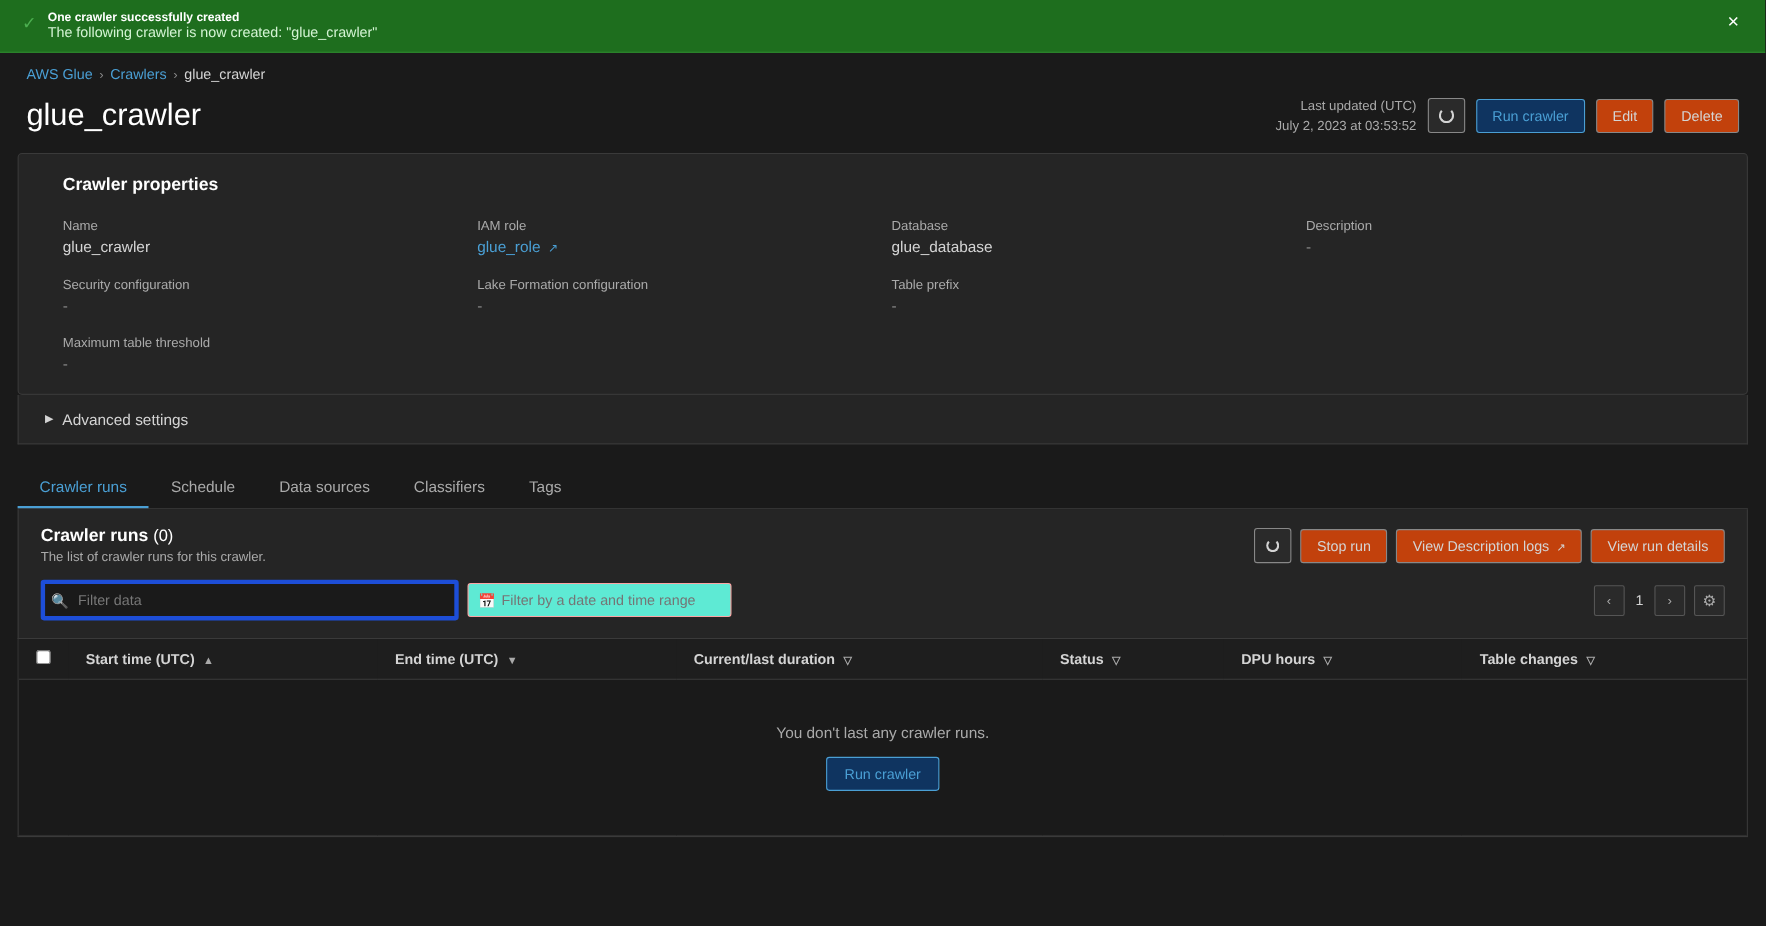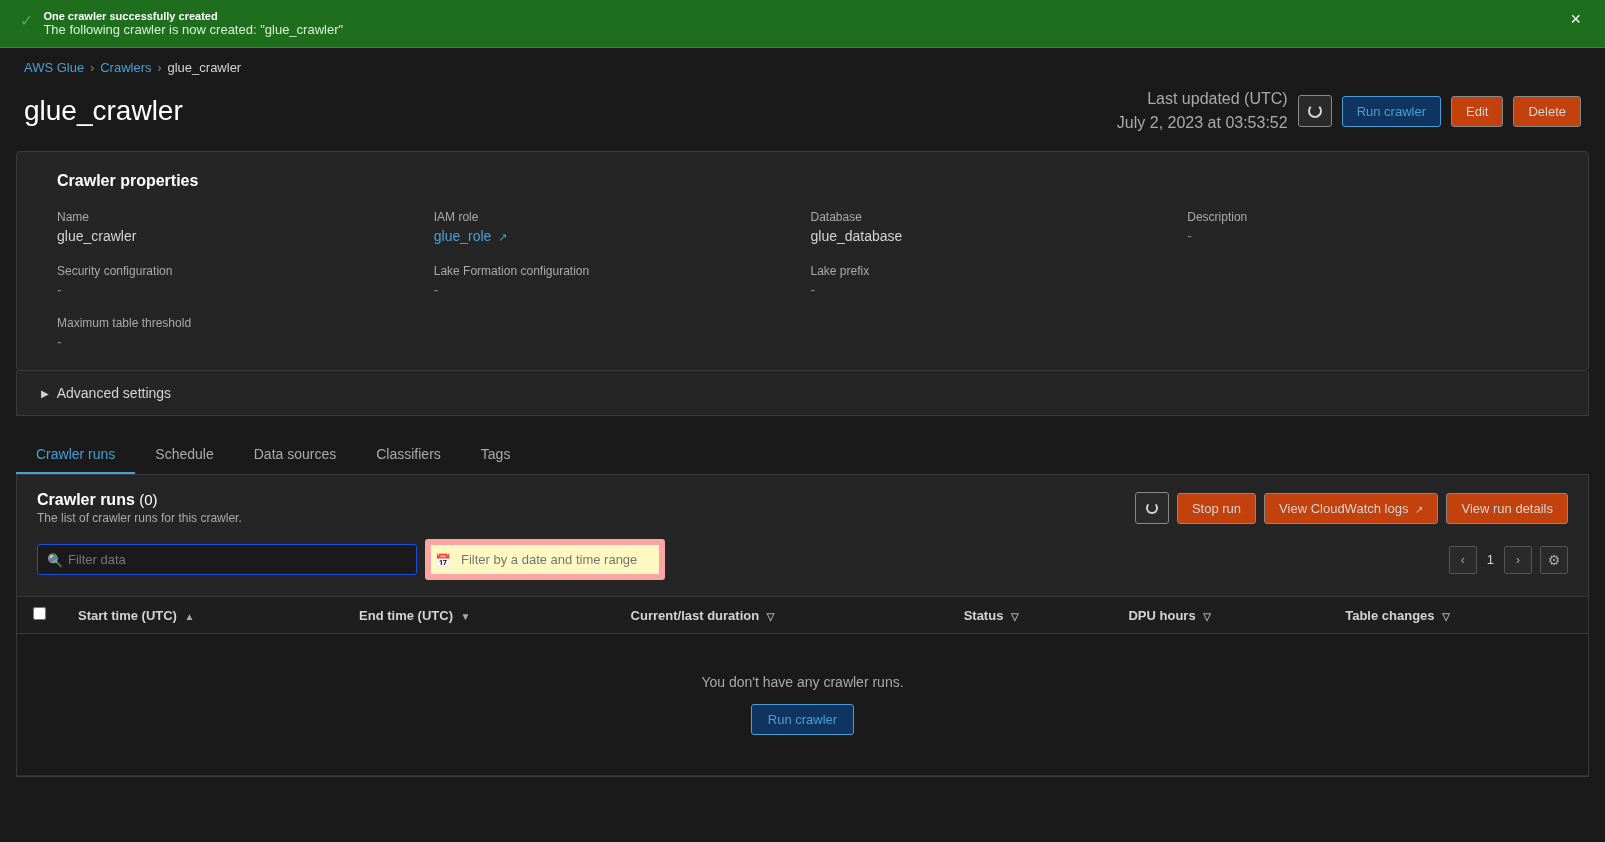--- a/index.html
+++ b/index.html
@@ -79,21 +79,21 @@
       color: #fff;
     }
     .header-actions {
       display: flex;
       align-items: center;
       gap: 10px;
     }
     .last-updated {
       text-align: right;
       color: #aaa;
-      font-size: 16px;
+      font-size: 12px;
       line-height: 1.5;
     }
     .btn {
       padding: 7px 14px;
       border-radius: 3px;
       font-size: 13px;
       cursor: pointer;
       border: 1px solid;
     }
     .btn-primary {
@@ -254,21 +254,21 @@
       position: absolute;
       left: 10px;
       top: 50%;
       transform: translateY(-50%);
       color: #888;
       font-size: 13px;
     }
     .search-input {
       width: 100%;
       background: #1a1a1a;
-      border: 1px solid #1d4ed8;
+      border: 4px solid #1d4ed8;
       border-radius: 3px;
       padding: 7px 10px 7px 30px;
       color: #aaa;
       font-size: 13px;
       outline: none;
     }
     .search-input::placeholder { color: #777; }
     .date-filter {
       flex: 0 0 240px;
       position: relative;
@@ -276,22 +276,22 @@
     .date-filter-icon {
       position: absolute;
       left: 10px;
       top: 50%;
       transform: translateY(-50%);
       color: #888;
       font-size: 13px;
     }
     .date-filter-input {
       width: 100%;
-      background: #fef9c3;
-      border: 6px solid #fca5a5;
+      background: #5eead4;
+      border: 1px solid #fca5a5;
       border-radius: 3px;
       padding: 7px 10px 7px 30px;
       color: #777;
       font-size: 13px;
       outline: none;
       cursor: pointer;
     }
     .filter-spacer { flex: 1; }
     .pagination {
       display: flex;
@@ -448,21 +448,21 @@
       </div>
       <div class="prop-item">
         <div class="prop-label">Security configuration</div>
         <div class="prop-value prop-dash">-</div>
       </div>
       <div class="prop-item">
         <div class="prop-label">Lake Formation configuration</div>
         <div class="prop-value prop-dash">-</div>
       </div>
       <div class="prop-item">
-        <div class="prop-label">Lake prefix</div>
+        <div class="prop-label">Table prefix</div>
         <div class="prop-value prop-dash">-</div>
       </div>
     </div>
 
     <div class="props-row-full" style="margin-top: 18px;">
       <div class="prop-label">Maximum table threshold</div>
       <div class="prop-value prop-dash">-</div>
     </div>
   </div>
 
@@ -489,21 +489,21 @@
           <span style="font-weight:400; font-size:15px;">(0)</span>
         </div>
         <div class="runs-subtitle">The list of crawler runs for this crawler.</div>
       </div>
       <div class="runs-actions">
         <button class="btn-refresh">
           <span style="display:inline-block;border:2px solid #d4d4d4;border-top-color:transparent;border-radius:50%;width:12px;height:12px;"></span>
         </button>
         <button class="btn btn-secondary">Stop run</button>
         <button class="btn btn-secondary">
-          <span>View CloudWatch logs</span>
+          <span>View Description logs</span>
           <span style="font-size:10px; margin-left:3px;">↗</span>
         </button>
         <button class="btn btn-secondary">View run details</button>
       </div>
     </div>
 
     <div class="filter-row">
       <div class="search-box">
         <span class="search-icon">🔍</span>
         <input type="text" class="search-input" placeholder="Filter data" style="">
@@ -551,21 +551,21 @@
           </th>
           <th>
             <span>Table changes</span>
             <span class="sort-icon">▽</span>
           </th>
         </tr>
       </thead>
       <tbody>
         <tr>
           <td colspan="7" class="empty-state">
-            <div class="empty-state-text">You don't have any crawler runs.</div>
+            <div class="empty-state-text">You don't last any crawler runs.</div>
             <button class="btn-run-crawler">Run crawler</button>
           </td>
         </tr>
       </tbody>
     </table>
   </div>
 
 </div>
 
 </body></html>

